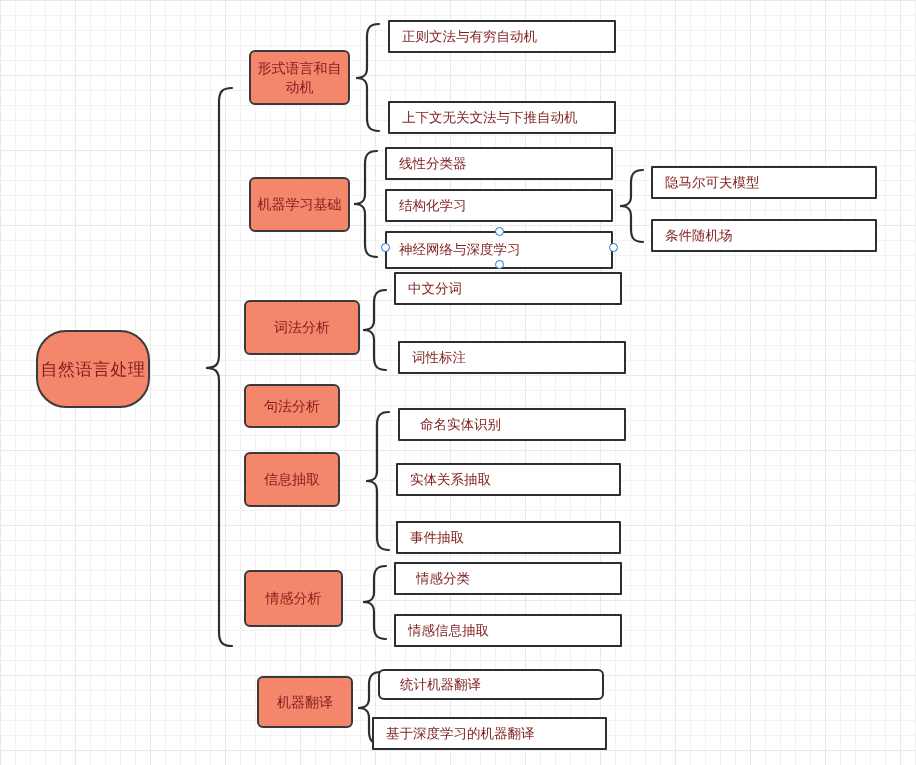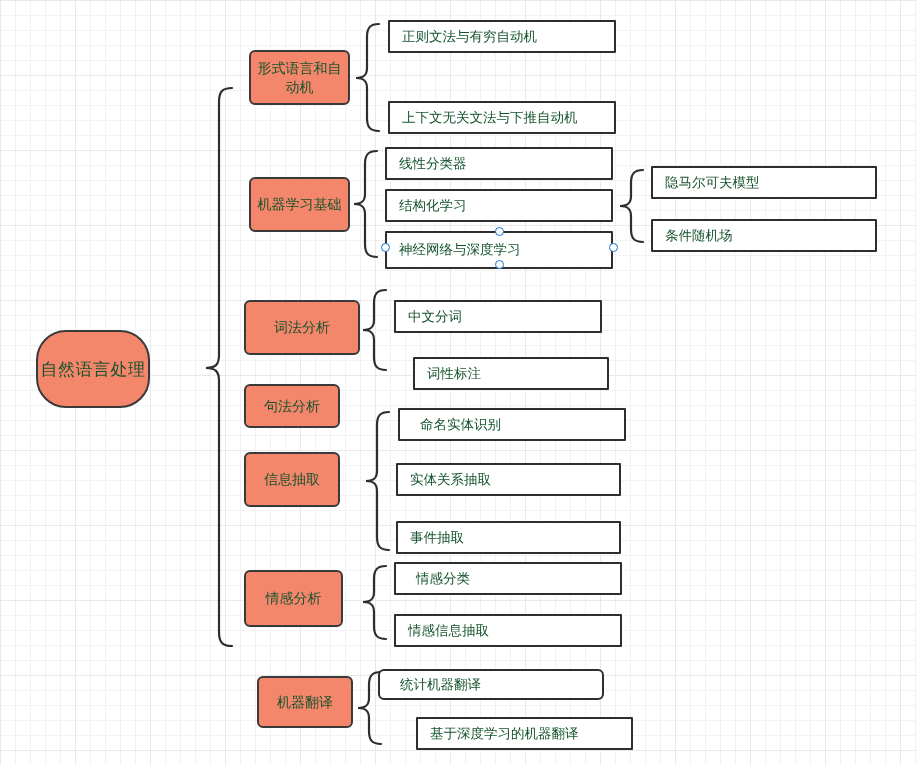--- a/index.html
+++ b/index.html
@@ -28,21 +28,21 @@
     top: 0;
     width: 916px;
     height: 765px;
     pointer-events: none;
   }
   .node {
     position: absolute;
     box-sizing: border-box;
     display: flex;
     align-items: center;
-    color: #14532d;
+    color: #7f1d1d;
   }
   .node-root {
     background: #f4866c;
     border: 2px solid #3a3a3a;
     border-radius: 30px;
     justify-content: center;
     text-align: center;
     font-size: 17px;
     letter-spacing: 0.5px;
   }
@@ -157,31 +157,31 @@
 
   <div class="handle" style="left:499px; top:231px;"></div>
   <div class="handle" style="left:499px; top:264px;"></div>
   <div class="handle" style="left:385px; top:247.5px;"></div>
   <div class="handle" style="left:613px; top:247.5px;"></div>
 
   <div class="node node-leaf" style="left:651px; top:166px; width:226px; height:33px;">隐马尔可夫模型</div>
 
   <div class="node node-leaf" style="left:651px; top:219px; width:226px; height:33px;">条件随机场</div>
 
-  <div class="node node-leaf" style="left:394px; top:300px; width:208px; height:33px;">中文分词</div>
+  <div class="node node-leaf" style="left:394px; top:272px; width:228px; height:33px;">中文分词</div>
 
-  <div class="node node-leaf" style="left:413px; top:341px; width:196px; height:33px;margin-top:16px;">词性标注</div>
+  <div class="node node-leaf" style="left:398px; top:341px; width:228px; height:33px;">词性标注</div>
 
   <div class="node node-leaf indent" style="left:398px; top:408px; width:228px; height:33px;">命名实体识别</div>
 
   <div class="node node-leaf" style="left:396px; top:463px; width:225px; height:33px;">实体关系抽取</div>
 
   <div class="node node-leaf" style="left:396px; top:521px; width:225px; height:33px;">事件抽取</div>
 
   <div class="node node-leaf indent" style="left:394px; top:562px; width:228px; height:33px;">情感分类</div>
 
   <div class="node node-leaf" style="left:394px; top:614px; width:228px; height:33px;">情感信息抽取</div>
 
   <div class="node node-leaf indent" style="left:378px; top:669px; width:226px; height:31px;border-radius:6px;">统计机器翻译</div>
 
-  <div class="node node-leaf" style="left:372px; top:717px; width:217px; height:33px;margin-left:44px;">基于深度学习的机器翻译</div>
+  <div class="node node-leaf" style="left:372px; top:717px; width:235px; height:33px;">基于深度学习的机器翻译</div>
 
 </div>
 
 </body></html>

